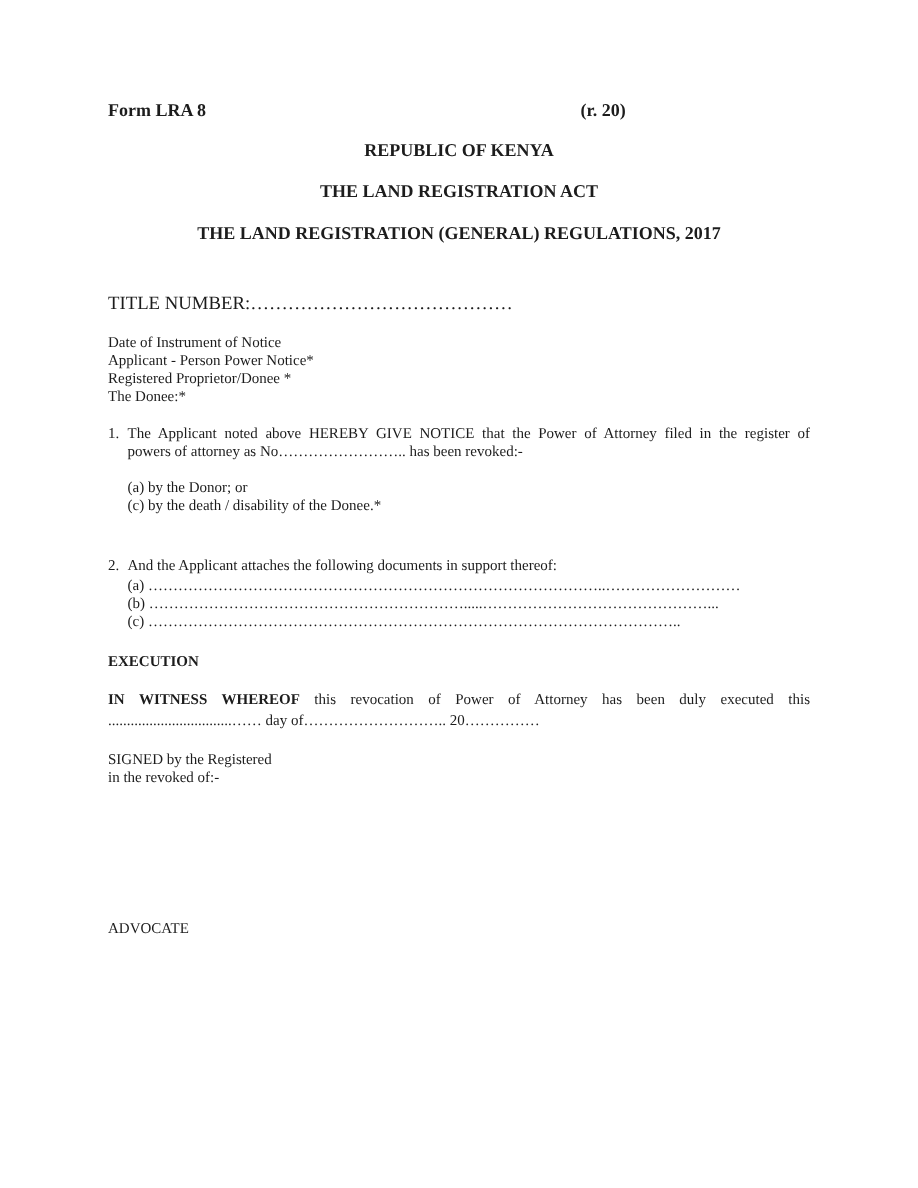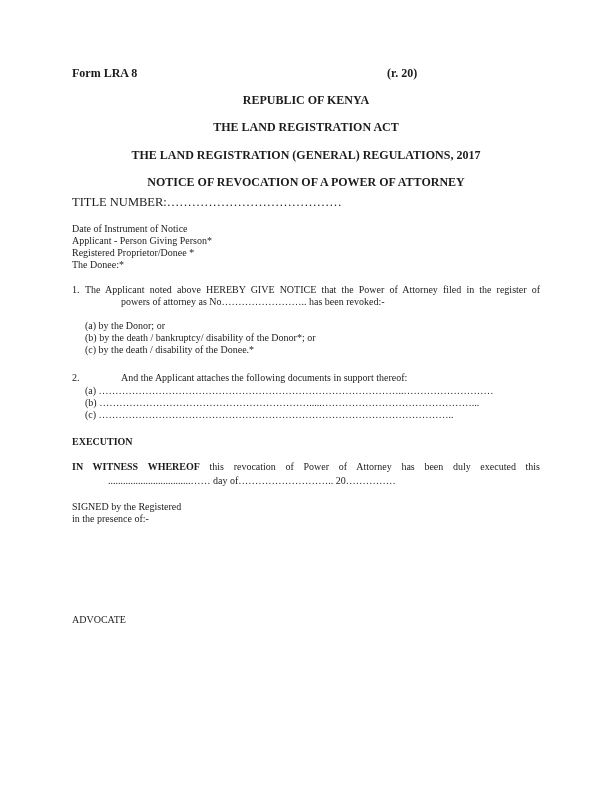--- a/index.html
+++ b/index.html
@@ -18,63 +18,61 @@
   .bold { font-weight: bold; }
   .h12 { font-weight: bold; font-size: 12px; line-height: 14px; }
   .center { text-align: center; }
   .form-header-row { height: 14px; }
   .rule-ref { position: absolute; left: 315px; top: 0; }
   .title-line { font-size: 12.5px; line-height: 15px; white-space: nowrap; overflow: hidden; }
   .jline { text-align: justify; text-align-last: justify; }
   .clause { display: flex; }
   .cnum { width: 13px; flex: none; }
   .cbody { flex: 1; min-width: 0; }
-  .nowrap { white-space: nowrap; overflow: hidden; margin-left: 36px; }
+  .nowrap { white-space: nowrap; overflow: hidden; }
   .indent { left: 85px; width: 455px; }
   .line { height: 12px; white-space: nowrap; overflow: hidden; }
 </style>
 </head>
 <body>
 
 <div class="page">
 
   <div class="abs form-header-row" style="top:66px">
     <span class="h12">Form LRA 8</span>
     <span class="h12 rule-ref">(r. 20)</span>
   </div>
 
   <div class="abs center h12" style="top:120px">THE LAND REGISTRATION ACT</div>
   <div class="abs center h12" style="top:93px">REPUBLIC OF KENYA</div>
   <div class="abs center h12" style="top:148px">THE LAND REGISTRATION (GENERAL) REGULATIONS, 2017</div>
-  <div class="abs center h12" style="top:175px">NOTICE OF REVOCATION OF A POWER OF ATTORNEY</div>
 
   <div class="abs title-line" style="top:195px">
     <span>TITLE NUMBER:</span><span>……………………………………</span>
   </div>
 
   <div class="abs" style="top:223px">
     <div class="line">Date of Instrument of Notice</div>
-    <div class="line">Applicant - Person Giving Person*</div>
+    <div class="line">Applicant - Person Power Notice*</div>
     <div class="line">Registered Proprietor/Donee *</div>
     <div class="line">The Donee:*</div>
   </div>
 
   <div class="abs clause" style="top:284px">
     <span class="cnum">1.</span>
     <div class="cbody">
       <div class="jline">The Applicant noted above HEREBY GIVE NOTICE that the Power of Attorney filed in the register of</div>
       <div class="nowrap">
         <span>powers of attorney as No</span><span>……………………..</span><span> has been revoked:-</span>
       </div>
     </div>
   </div>
 
   <div class="abs indent" style="top:320px">
     <div class="line">(a) by the Donor; or</div>
-    <div class="line">(b) by the death / bankruptcy/ disability of the Donor*; or</div>
     <div class="line">(c) by the death / disability of the Donee.*</div>
   </div>
 
   <div class="abs clause" style="top:372px">
     <span class="cnum">2.</span>
     <div class="cbody nowrap">And the Applicant attaches the following documents in support thereof:</div>
   </div>
 
   <div class="abs indent" style="top:385px">
     <div class="line"><span>(a) </span><span>………………………………………………………………………………..………………………</span></div>
@@ -84,19 +82,19 @@
 
   <div class="abs bold" style="top:436px">EXECUTION</div>
 
   <div class="abs jline" style="top:461px">
     <span class="bold">IN WITNESS WHEREOF</span><span> this revocation of Power of Attorney has been duly executed this</span>
   </div>
   <div class="abs nowrap" style="top:475px">.................................…… day of……………………….. 20……………</div>
 
   <div class="abs" style="top:501px">
     <div class="line">SIGNED by the Registered</div>
-    <div class="line">in the presence of:-</div>
+    <div class="line">in the revoked of:-</div>
   </div>
 
   <div class="abs" style="top:614px">ADVOCATE</div>
 
 
 </div>
 
 </body></html>

